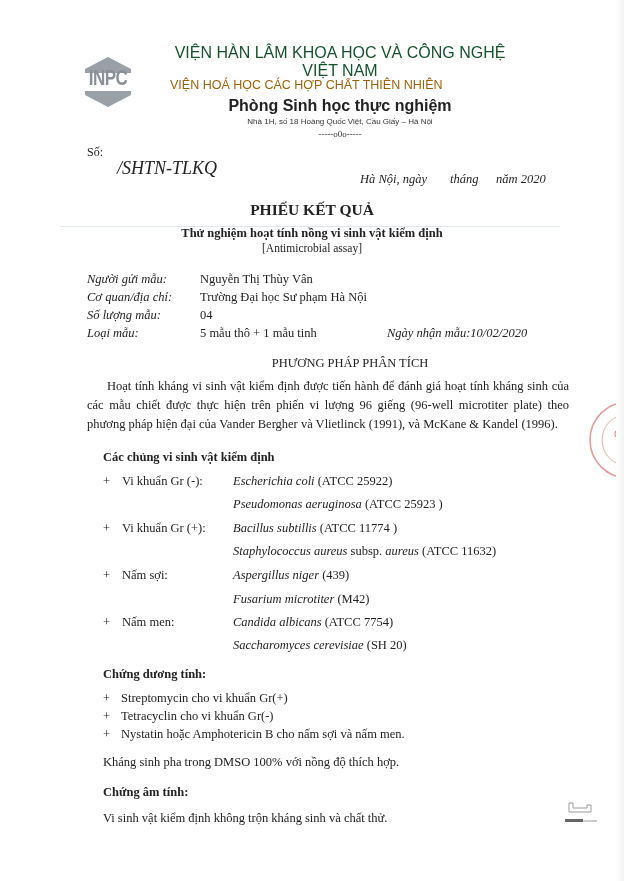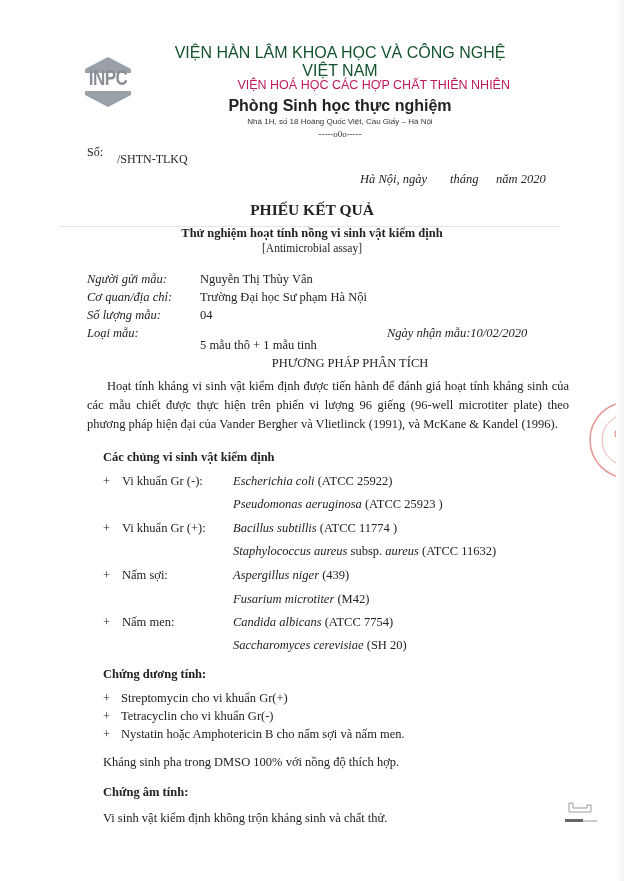--- a/index.html
+++ b/index.html
@@ -11,27 +11,27 @@
     .abs { position: absolute; }
     .sans { font-family: "Liberation Sans", "DejaVu Sans", sans-serif; }
 
     
     .logo { left: 83px; top: 56px; width: 50px; height: 52px; }
     .logo-text { left: 83px; top: 69px; width: 50px; text-align: center;
       font-family: "Liberation Sans", sans-serif; font-weight: bold; font-size: 17px;
       color: #8a8f98; letter-spacing: -0.5px; transform: scaleY(1.25); }
 
     .hdr1 { left: 170px; top: 44px; width: 340px; text-align: center; font-size: 16px; color: #14532d; }
-    .hdr2 { left: 170px; top: 78px; width: 340px; text-align: right; font-size: 12.5px; color: #be185d; }
+    .hdr2 { left: 170px; top: 78px; width: 340px; text-align: left; font-size: 12.5px; color: #a16207; }
     .hdr3 { left: 170px; top: 97px; width: 340px; text-align: center; font-size: 16px; font-weight: bold; color: #222; }
     .hdr4 { left: 170px; top: 117px; width: 340px; text-align: center; font-size: 8px; color: #333; }
     .hdr5 { left: 170px; top: 129px; width: 340px; text-align: center; font-size: 9px; color: #333; font-family: "Liberation Serif", serif; }
 
     .so-label { left: 87px; top: 145px; font-size: 12px; }
-    .so-value { left: 117px; top: 152px; font-size: 12px; }
+    .so-value { left: 117px; top: 158px; font-size: 18px; font-style: italic; }
 
     .date { left: 360px; top: 172px; width: 207px; font-size: 12.5px; font-style: italic; }
     .date span { display: inline-block; }
 
     .title { left: 0; top: 201px; width: 624px; text-align: center; font-size: 15.5px; font-weight: bold; }
     .subtitle { left: 0; top: 226px; width: 624px; text-align: center; font-size: 12.5px; font-weight: bold; }
     .subtitle2 { left: 0; top: 242px; width: 624px; text-align: center; font-size: 11.5px; }
     .hr-faint { left: 60px; top: 226px; width: 500px; height: 1px; background: #dfe8ee; }
 
     .info-label { left: 87px; font-size: 12.5px; font-style: italic; }
@@ -86,21 +86,21 @@
 <div class="abs subtitle">Thử nghiệm hoạt tính nồng vi sinh vật kiểm định</div>
 <div class="abs subtitle2">[Antimicrobial assay]</div>
 
 <div class="abs info-label" style="top:272px;">Người gửi mẫu:</div>
 <div class="abs info-value" style="top:272px;">Nguyễn Thị Thùy Vân</div>
 <div class="abs info-label" style="top:290px;">Cơ quan/địa chỉ:</div>
 <div class="abs info-value" style="top:290px;">Trường Đại học Sư phạm Hà Nội</div>
 <div class="abs info-label" style="top:308px;">Số lượng mẫu:</div>
 <div class="abs info-value" style="top:308px;">04</div>
 <div class="abs info-label" style="top:326px;">Loại mẫu:</div>
-<div class="abs info-value" style="top:326px;margin-top:12px;">5 mẫu thô + 1 mẫu tinh</div>
+<div class="abs info-value" style="top:326px;">5 mẫu thô + 1 mẫu tinh</div>
 <div class="abs info-date">Ngày nhận mẫu:10/02/2020</div>
 
 <div class="abs section-heading">PHƯƠNG PHÁP PHÂN TÍCH</div>
 <div class="abs para"><span class="indent"></span><span>Hoạt tính kháng vi sinh vật kiểm định được tiến hành để đánh giá hoạt tính kháng sinh của các mẫu chiết được thực hiện trên phiến vi lượng 96 giếng (96-well microtiter plate) theo phương pháp hiện đại của Vander Bergher và Vlietlinck (1991), và McKane &amp; Kandel (1996).</span></div>
 
 <div class="abs bold-head" style="top:450px;">Các chủng vi sinh vật kiểm định</div>
 
 <div class="abs strain-plus" style="top:474px;">+</div>
 <div class="abs strain-cat" style="top:474px;">Vi khuẩn Gr (-):</div>
 <div class="abs strain-name" style="top:474px;"><i>Escherichia coli</i><span> (ATCC 25922)</span></div>

